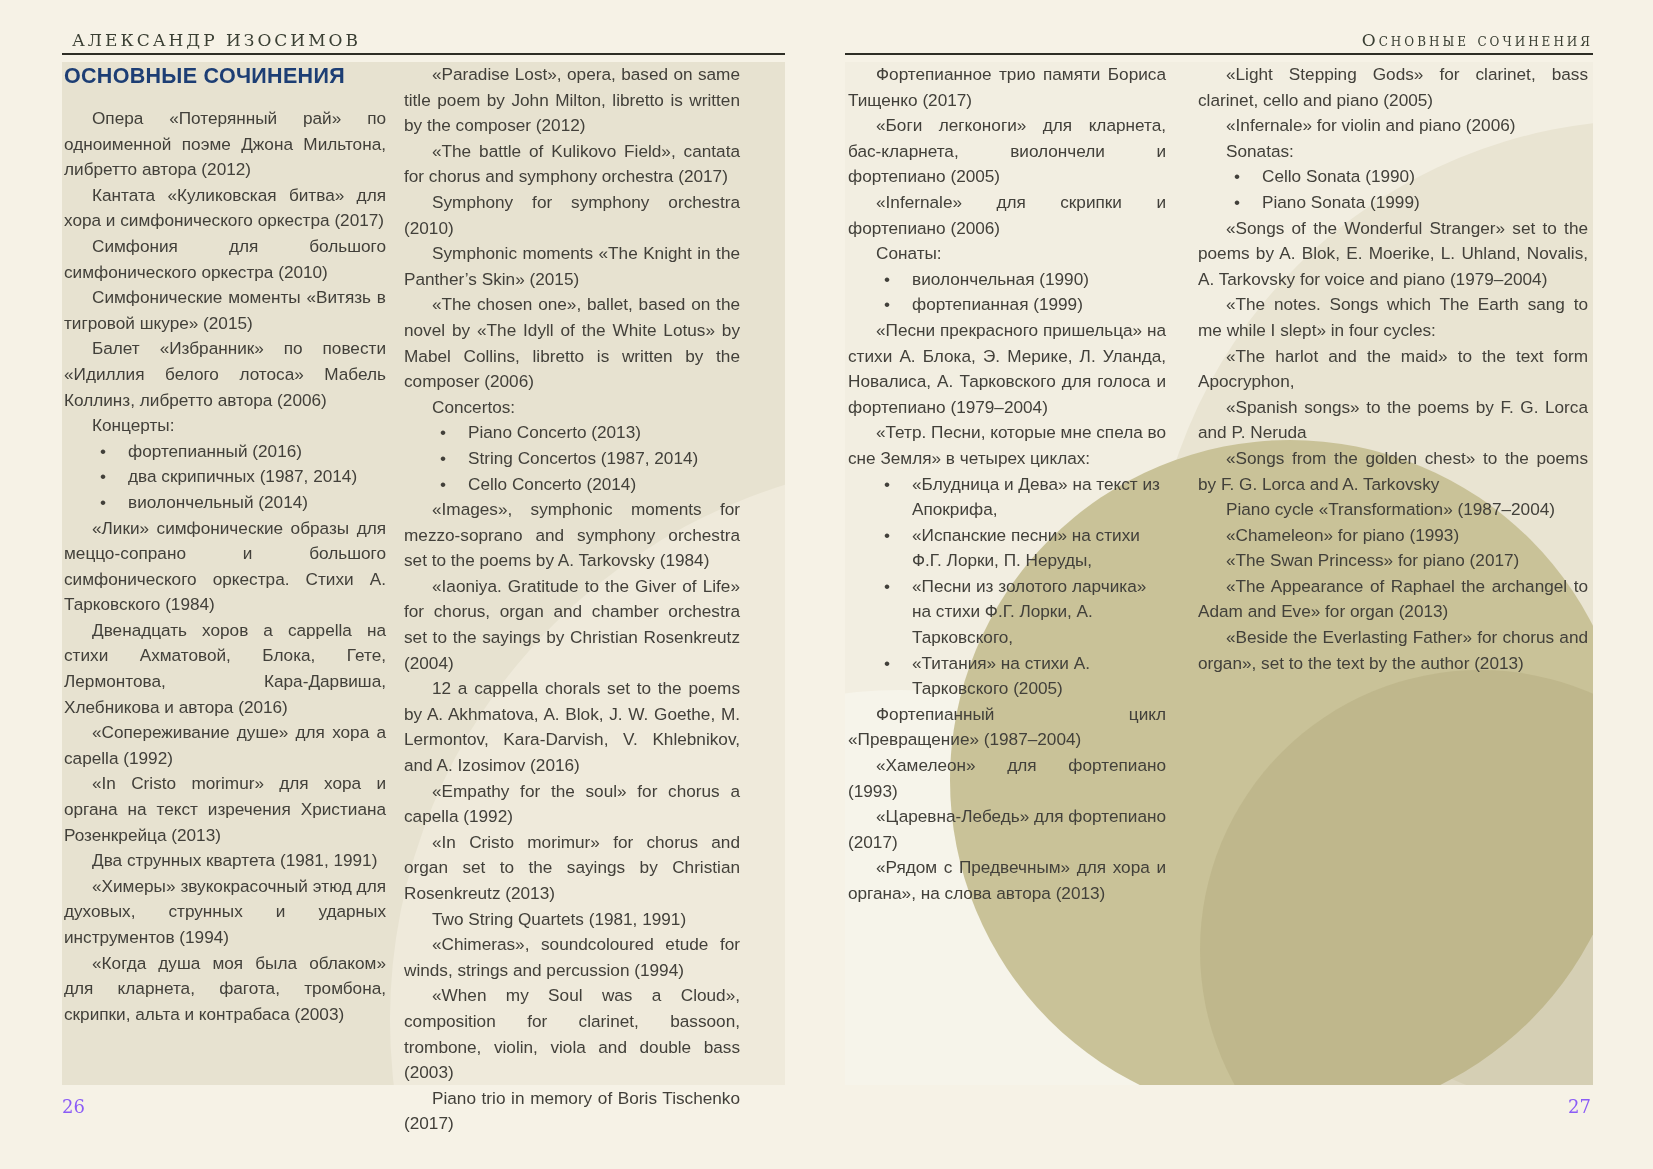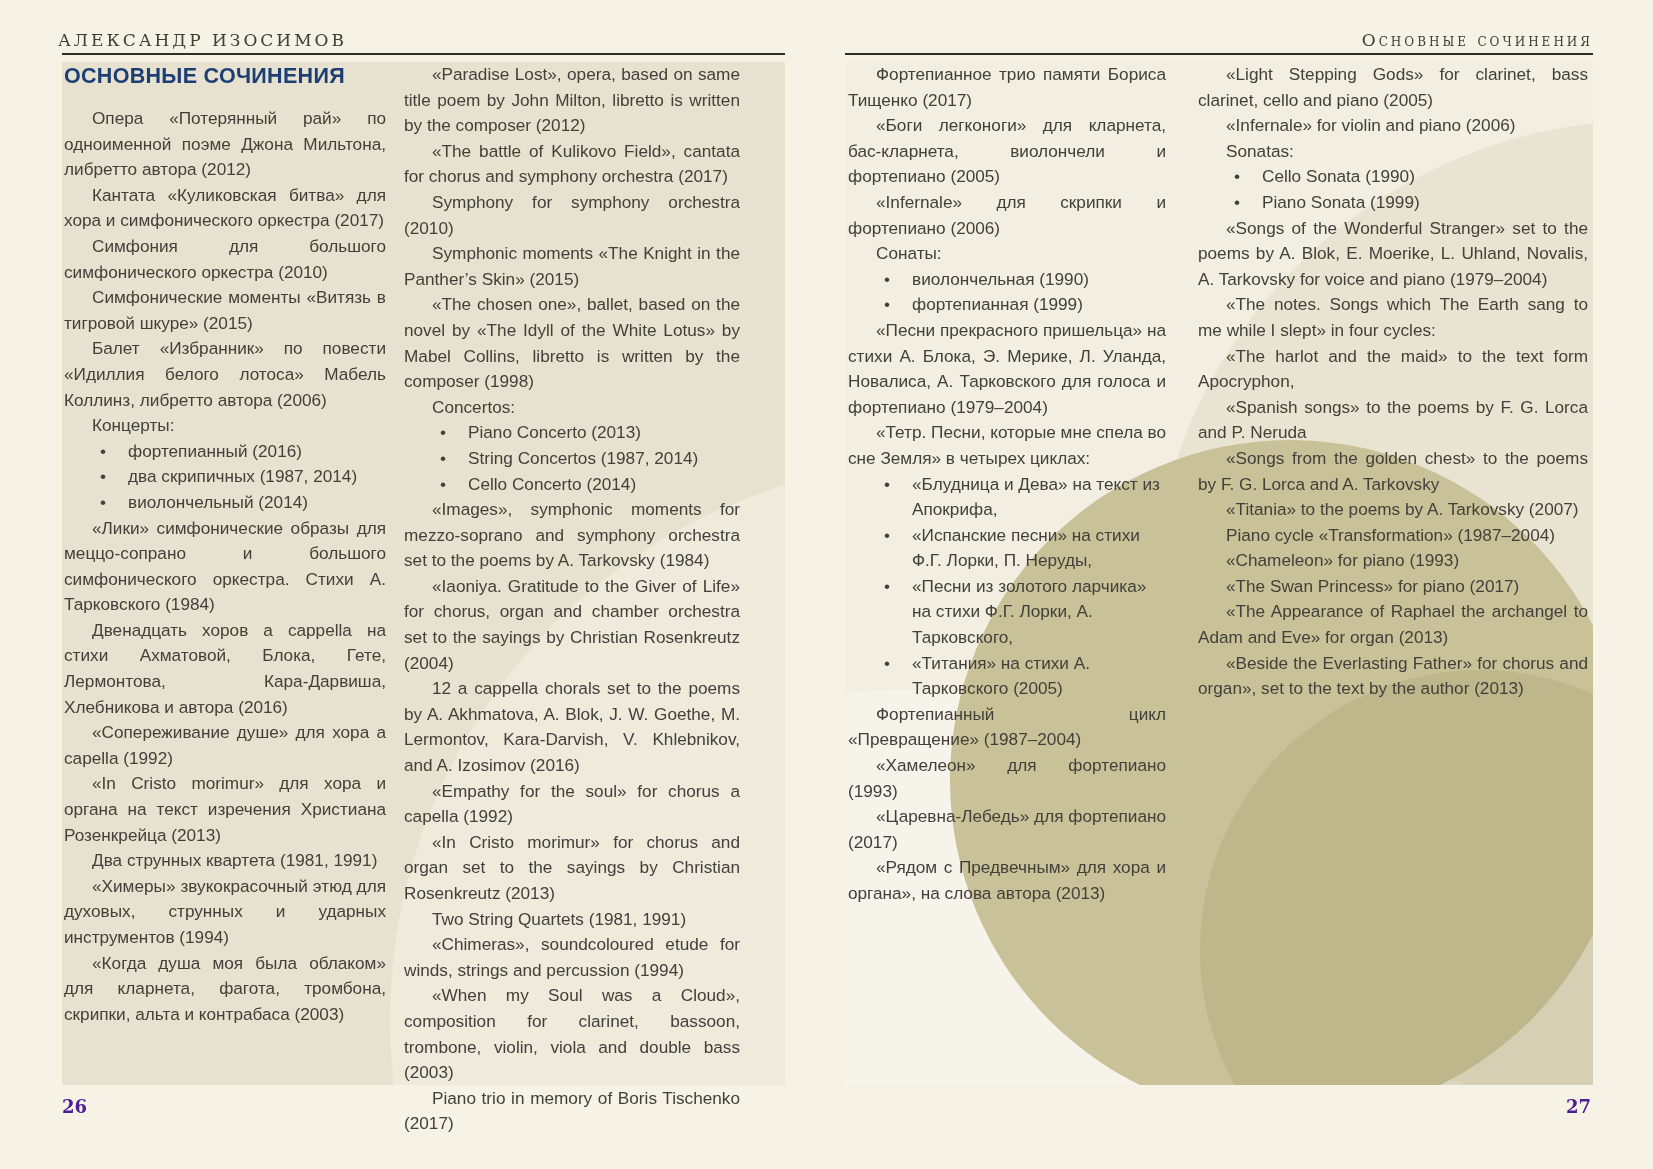--- a/index.html
+++ b/index.html
@@ -12,21 +12,21 @@
     overflow:hidden;
   }
   
   .running{
     position:absolute;top:30px;
     font-family:"DejaVu Serif",serif;
     font-variant:small-caps;
     font-size:17px;letter-spacing:3px;
     color:#3a3f33;
   }
-  .running.left{left:58px;width:723px;text-align:left;}
+  .running.left{left:72px;width:723px;text-align:left;}
   .running.right{left:845px;width:748px;text-align:right;}
   .hrule{
     position:absolute;top:53px;height:2px;background:#2e2e26;
   }
   .hrule.left{left:62px;width:723px;}
   .hrule.right{left:845px;width:748px;}
 
   
   .pageblock{
     position:absolute;top:62px;height:1023px;overflow:hidden;
@@ -53,21 +53,21 @@
     color:#1d3e74;
   }
   .b-p{text-align:justify;text-indent:28px;}
   .b-li{display:flex;padding-left:36px;text-align:left;}
   .b-li .bullet{flex:0 0 28px;width:28px;}
 
   
   .pagenum{
     position:absolute;top:1096px;
     font-family:"DejaVu Serif",serif;
-    font-size:18px;color:#4c1d95;font-weight:bold;
+    font-size:18px;color:#8b5cf6;
   }
   .pagenum.pn-left{left:62px;}
   .pagenum.pn-right{right:62px;text-align:center;}
 </style>
 </head>
 <body>
 
 <div>
   <div class="running left">АЛЕКСАНДР ИЗОСИМОВ</div>
   <div class="hrule left"></div>
@@ -106,21 +106,21 @@
         <div class="b-p">«Когда душа моя была облаком» для кларнета, фагота, тромбона, скрипки, альта и контрабаса (2003)</div>
       </div>
   </div>
 
   <div class="col col-2">
     <div>
         <div class="b-p">«Paradise Lost», opera, based on same title poem by John Milton, libretto is written by the composer (2012)</div>
         <div class="b-p">«The battle of Kulikovo Field», cantata for chorus and symphony orchestra (2017)</div>
         <div class="b-p">Symphony for symphony orchestra (2010)</div>
         <div class="b-p">Symphonic moments «The Knight in the Panther’s Skin» (2015)</div>
-        <div class="b-p">«The chosen one», ballet, based on the novel by «The Idyll of the White Lotus» by Mabel Collins, libretto is written by the composer (1998)</div>
+        <div class="b-p">«The chosen one», ballet, based on the novel by «The Idyll of the White Lotus» by Mabel Collins, libretto is written by the composer (2006)</div>
         <div class="b-p">Concertos:</div>
         <div class="b-li">
           <span class="bullet">•</span>
           <span>Piano Concerto (2013)</span>
         </div>
         <div class="b-li">
           <span class="bullet">•</span>
           <span>String Concertos (1987, 2014)</span>
         </div>
         <div class="b-li">
@@ -203,21 +203,20 @@
         </div>
         <div class="b-li">
           <span class="bullet">•</span>
           <span>Piano Sonata (1999)</span>
         </div>
         <div class="b-p">«Songs of the Wonderful Stranger» set to the poems by A. Blok, E. Moerike, L. Uhland, Novalis, A. Tarkovsky for voice and piano (1979–2004)</div>
         <div class="b-p">«The notes. Songs which The Earth sang to me while I slept» in four cycles:</div>
         <div class="b-p">«The harlot and the maid» to the text form Apocryphon,</div>
         <div class="b-p">«Spanish songs» to the poems by F. G. Lorca and P. Neruda</div>
         <div class="b-p">«Songs from the golden chest» to the poems by F. G. Lorca and A. Tarkovsky</div>
-        <div class="b-p">«Titania» to the poems by A. Tarkovsky (2007)</div>
         <div class="b-p">Piano cycle «Transformation» (1987–2004)</div>
         <div class="b-p">«Chameleon» for piano (1993)</div>
         <div class="b-p">«The Swan Princess» for piano (2017)</div>
         <div class="b-p">«The Appearance of Raphael the archangel to Adam and Eve» for organ (2013)</div>
         <div class="b-p">«Beside the Everlasting Father» for chorus and organ», set to the text by the author (2013)</div>
       </div>
   </div>
 
   <div class="pagenum pn-right">27</div>
 </div>

